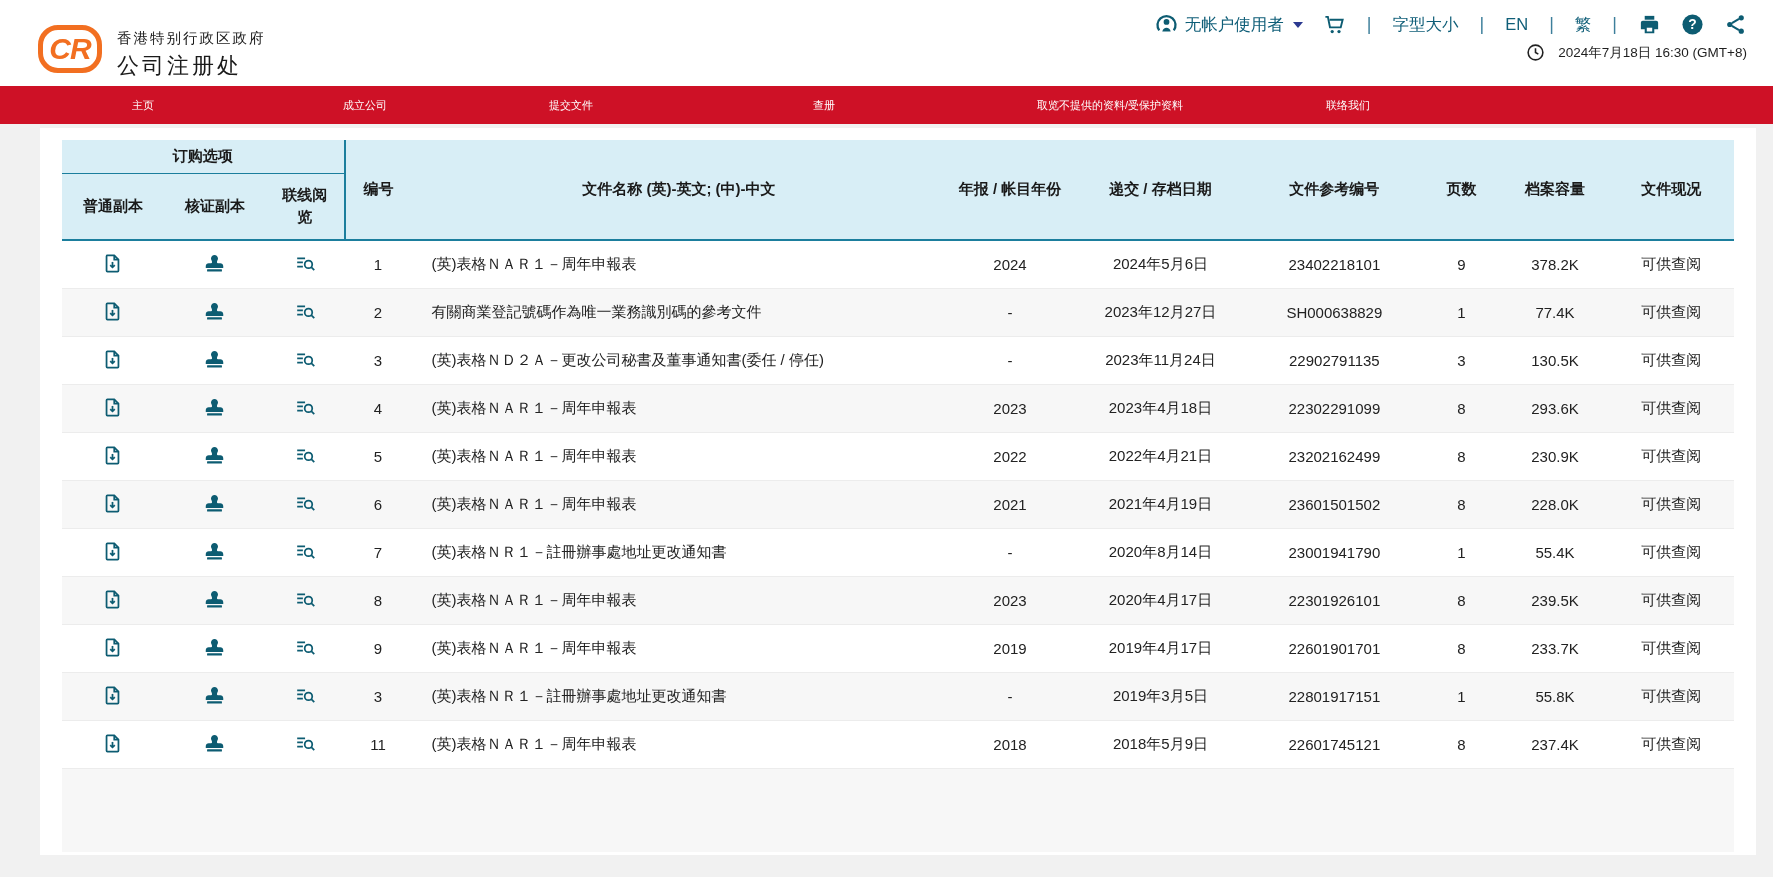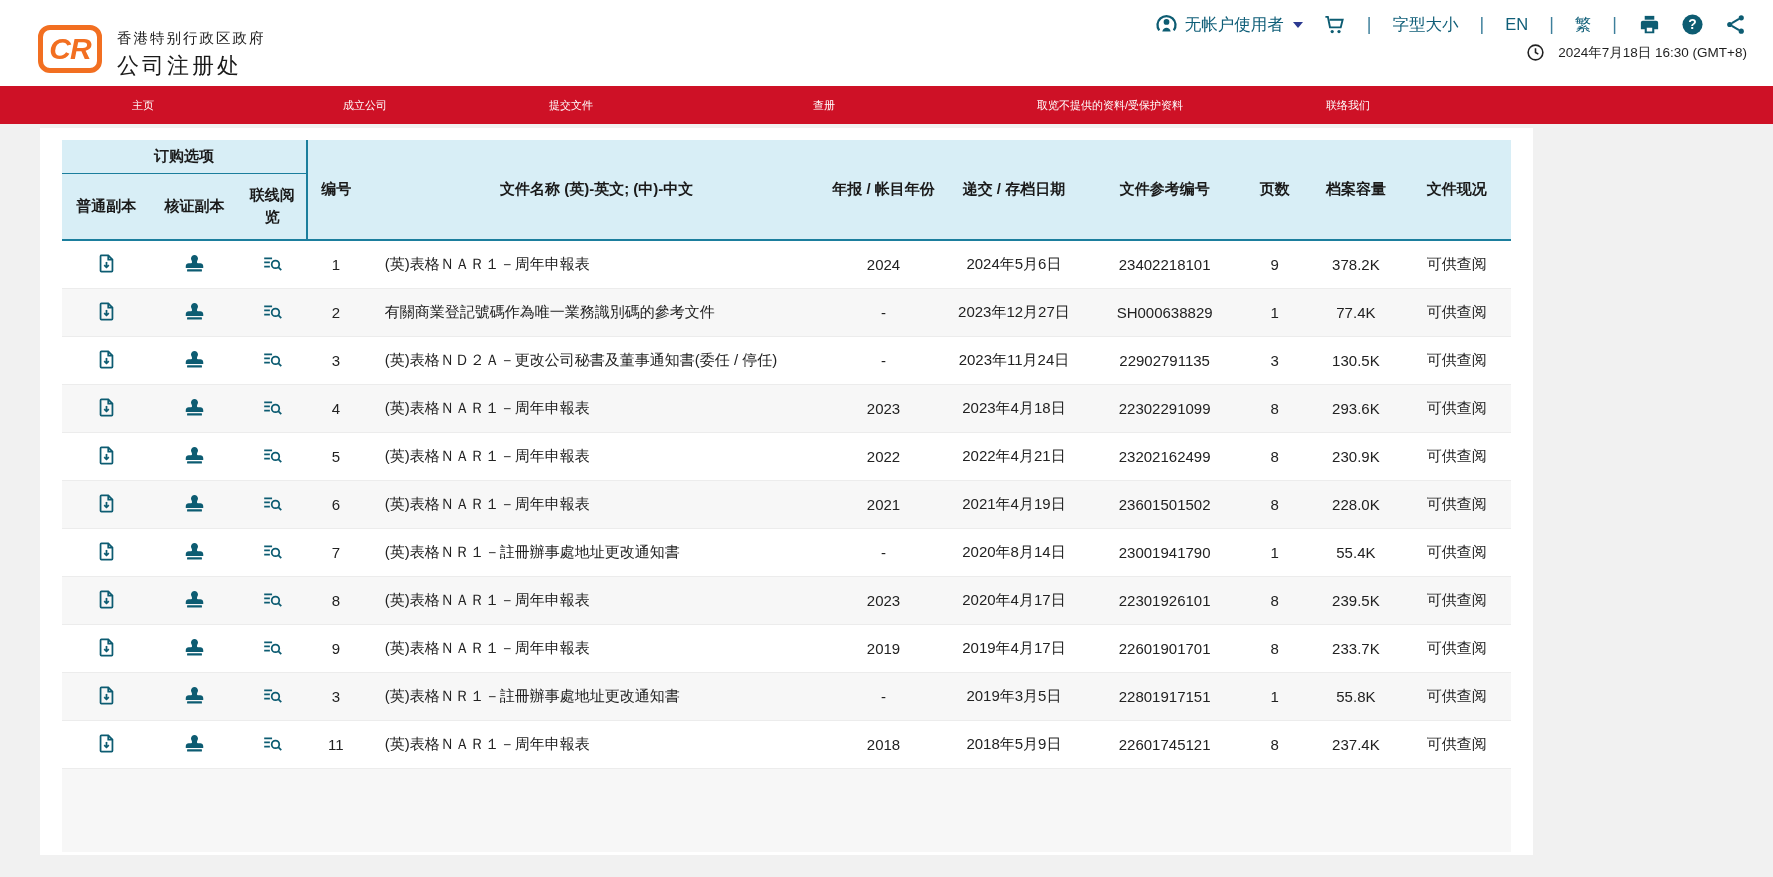--- a/index.html
+++ b/index.html
@@ -2,21 +2,21 @@
 <html><head>
 <meta charset="utf-8">
 <style>
   * { margin:0; padding:0; box-sizing:border-box; }
   html,body { width:1773px; height:877px; overflow:hidden; background:#e9e9e9;
     font-family:"Liberation Sans","DejaVu Sans",sans-serif; }
 
   
   .header { position:relative; width:100%; height:86px; background:#ffffff; }
   .brand { position:absolute; left:38px; top:17px; display:flex; align-items:center; gap:15px; cursor:pointer; }
-  .logo-box { width:64px; height:48px; border:5px solid #f26f21; border-radius:12px;
+  .logo-box { width:64px; height:48px; border:5px solid #f26f21; border-radius:20px;
     display:flex; align-items:center; justify-content:center; background:#fff; }
   .logo-box span { color:#f26f21; font-weight:bold; font-style:italic; font-size:30px; letter-spacing:-1px; }
   .brand-text .gov { font-size:14.5px; color:#1a1a1a; letter-spacing:2px;margin-top:12px; }
   .brand-text .dept { font-size:22px; color:#1a1a1a; font-weight:normal; letter-spacing:3px; margin-top:3px; }
 
   .top-right { position:absolute; right:26px; top:13px; display:flex; flex-direction:column; align-items:flex-end; gap:7px; }
   .utility-row { display:flex; align-items:center; gap:20px; color:#0f5e78; font-size:16.5px; }
   .utility-row .item { display:flex; align-items:center; gap:7px; cursor:pointer; color:#0f5e78; }
   .sep { color:#3d7f9b; font-size:18px; font-weight:300; padding:0 1px; }
   .caret { width:0; height:0; border-left:5px solid transparent; border-right:5px solid transparent;
@@ -25,21 +25,21 @@
   .icon-18 { width:19px; height:19px; display:block; }
   .icon-22 { width:23px; height:23px; display:block; }
 
   
   .nav { position:relative; width:100%; height:38px; background:#ce1126; }
   .nav .nav-item { position:absolute; top:50%; transform:translate(-50%,-50%);
     color:#ffffff; font-size:11px; white-space:nowrap; cursor:pointer; }
 
   
   .main { position:relative; width:100%; height:753px; background:#f1f1f1; }
-  .card { position:absolute; left:40px; top:4px; width:1493px; height:727px; background:#ffffff; padding:12px 22px 0 22px; }
+  .card { position:absolute; left:40px; top:4px; width:1716px; height:727px; background:#ffffff; padding:12px 22px 0 22px; }
 
   table.doc-table { width:100%; border-collapse:collapse; table-layout:fixed; }
   thead th { background:#d8eef6; font-size:15px; color:#1a1a1a; font-weight:bold; vertical-align:middle; }
   th.group-head { height:33px; border-bottom:1.5px solid #1b7e9d; border-right:2px solid #1b7e9d; }
   tr.sub-head th { height:67px; }
   th.online-col { border-right:2px solid #1b7e9d; }
   th.online-col .wrap3 { display:inline-block; width:50px; line-height:1.5; }
   thead tr.sub-head th, thead tr.first-head th.span-col { border-bottom:2px solid #1b7e9d; }
 
   tbody td { height:48px; font-size:15px; color:#222; text-align:center; vertical-align:middle;

